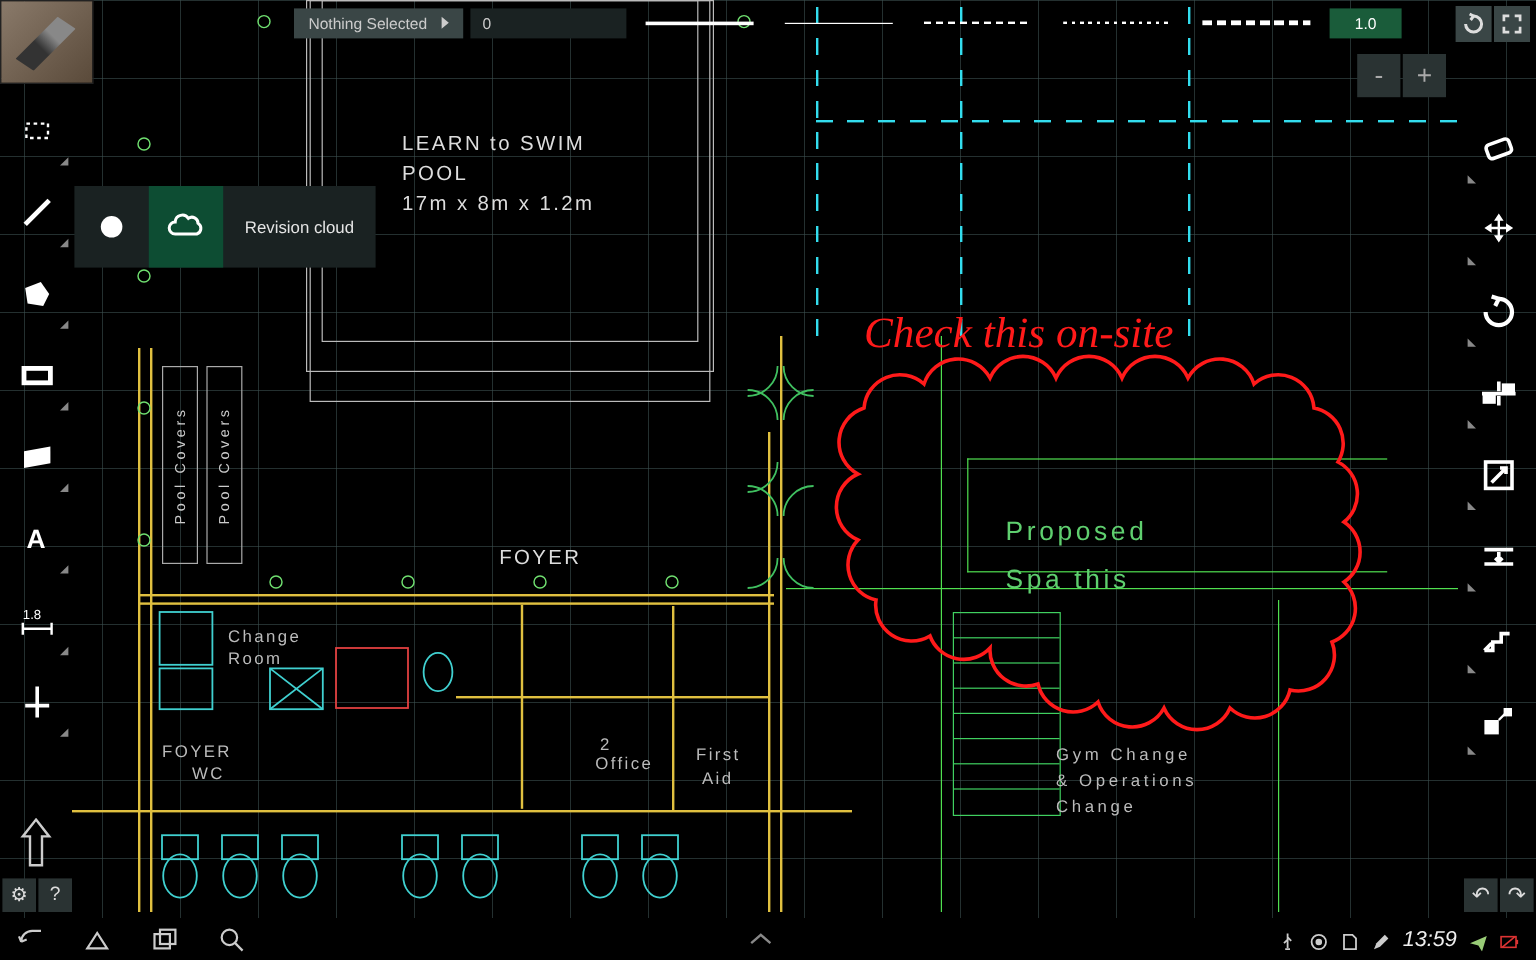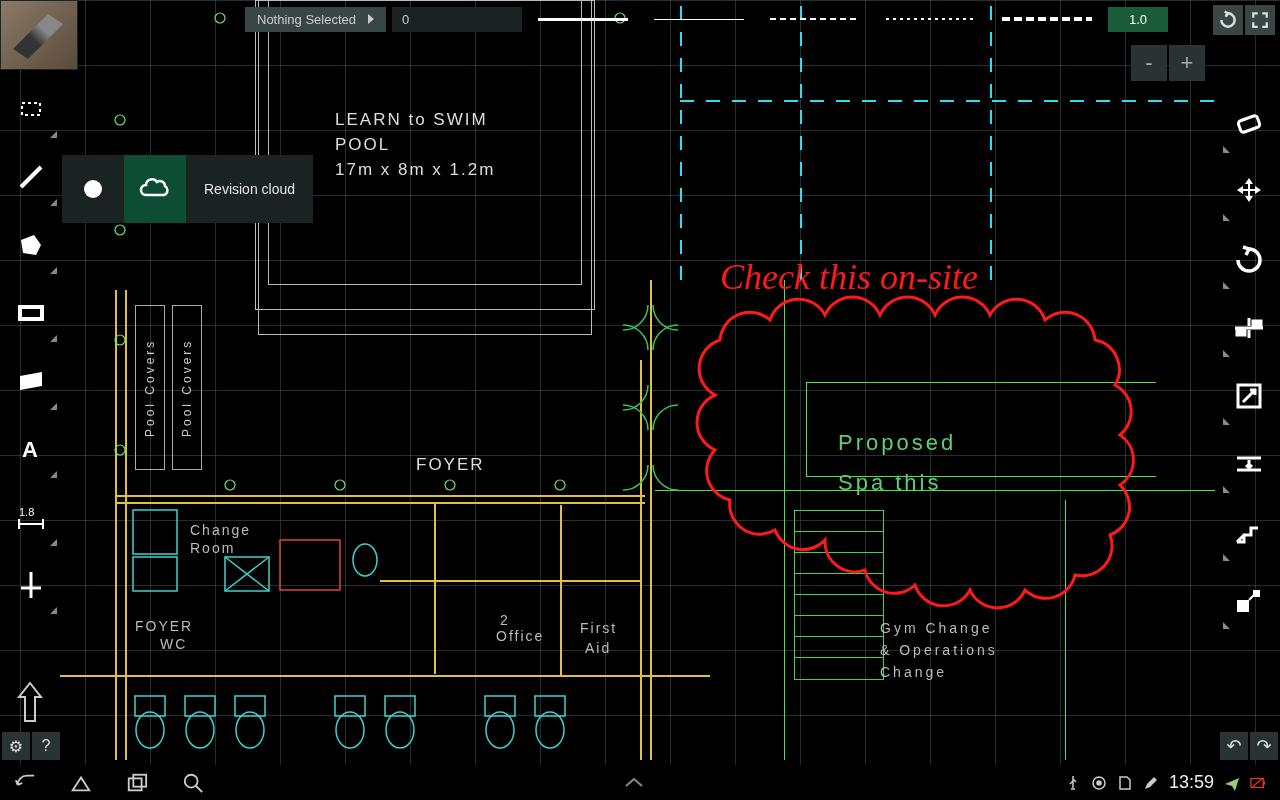--- a/index.html
+++ b/index.html
@@ -66,21 +66,21 @@
 .thumb { position:absolute; left:0; top:0; width:78px; height:70px; z-index:50;
   background:linear-gradient(135deg,#8a7a6a,#5a4a3a); border:1px solid #222;}
 .thumb::before{content:"";position:absolute;left:12px;top:8px;width:50px;height:50px;
   background:linear-gradient(45deg,#333 40%,#888 60%);clip-path:polygon(0 80%,70% 10%,100% 30%,30% 100%);}
 
 
 .navbar { position:absolute; left:0; right:0; bottom:0; height:35px; background:#000; display:flex; align-items:center; padding:0 14px; z-index:60;}
 .navbar .nleft { display:flex; gap:34px; align-items:center; }
 .navbar .nleft svg { width:22px; height:22px; }
 .navbar .ncenter { flex:1; display:flex; justify-content:center; }
-.navbar .nright { display:flex; gap:10px; align-items:center; color:#ccc; font-size:15px;}
+.navbar .nright { display:flex; gap:10px; align-items:flex-end; color:#ccc; font-size:15px;font-style:italic;}
 .navbar .nright svg { width:16px; height:16px; }
 .clock { font-size:18px; color:#eee;}
 
 
 .dwg { position:absolute; inset:0; z-index:10; }
 .dwg-text { position:absolute; font-family:Arial; letter-spacing:2px;margin-top:30px; }
 .annot { position:absolute; color:#ff1a1a; font-size:36px; font-weight:normal; font-style:italic; z-index:20; font-family:Georgia,serif;}
 .green-text { color:#5fcf6f; font-size:22px; letter-spacing:3px;}
 .white-text { color:#ddd; font-size:17px; letter-spacing:2px; }
 .room-lbl { color:#bbb; font-size:14px; letter-spacing:2px; position:absolute;}

